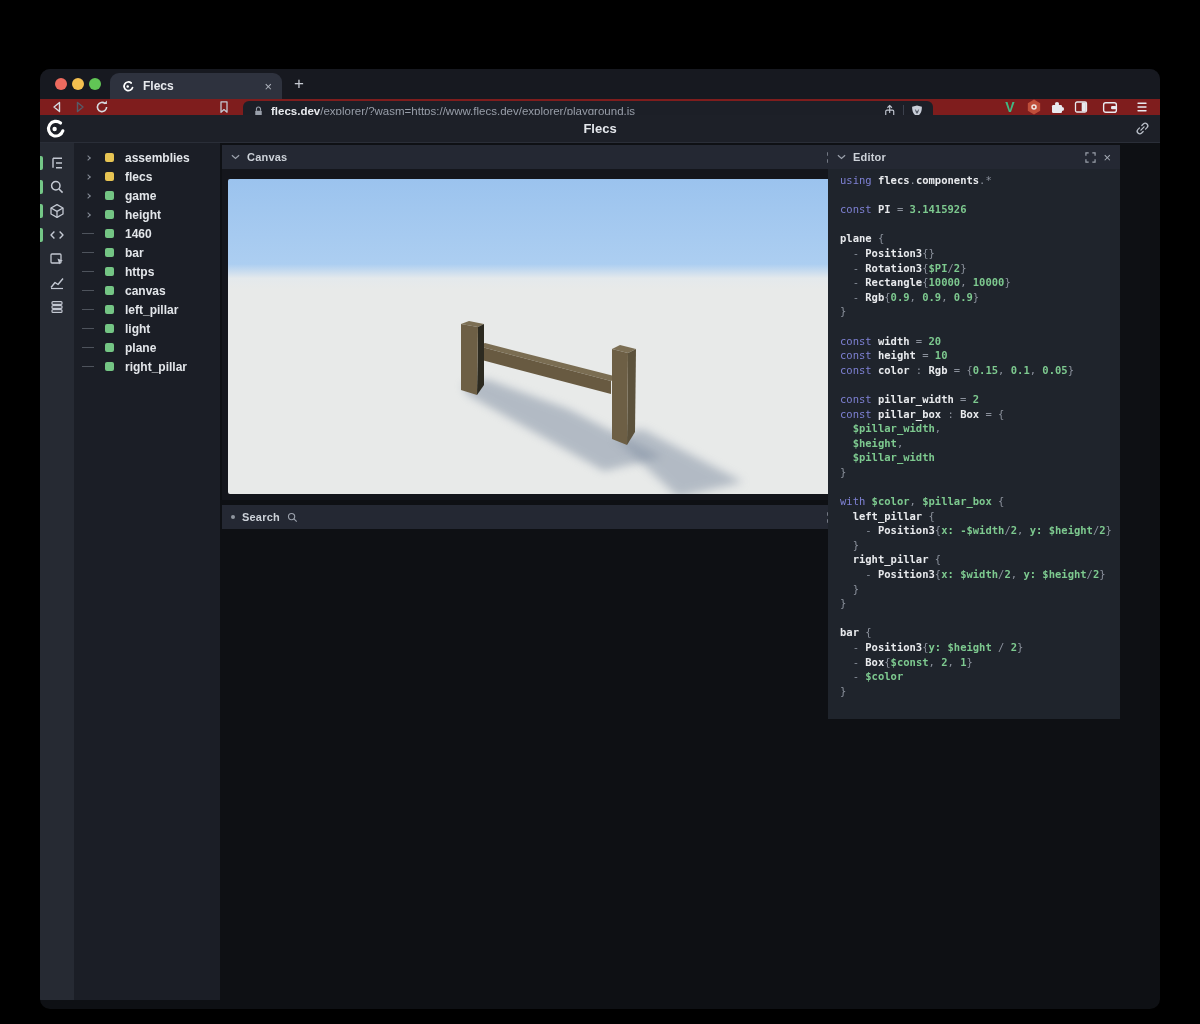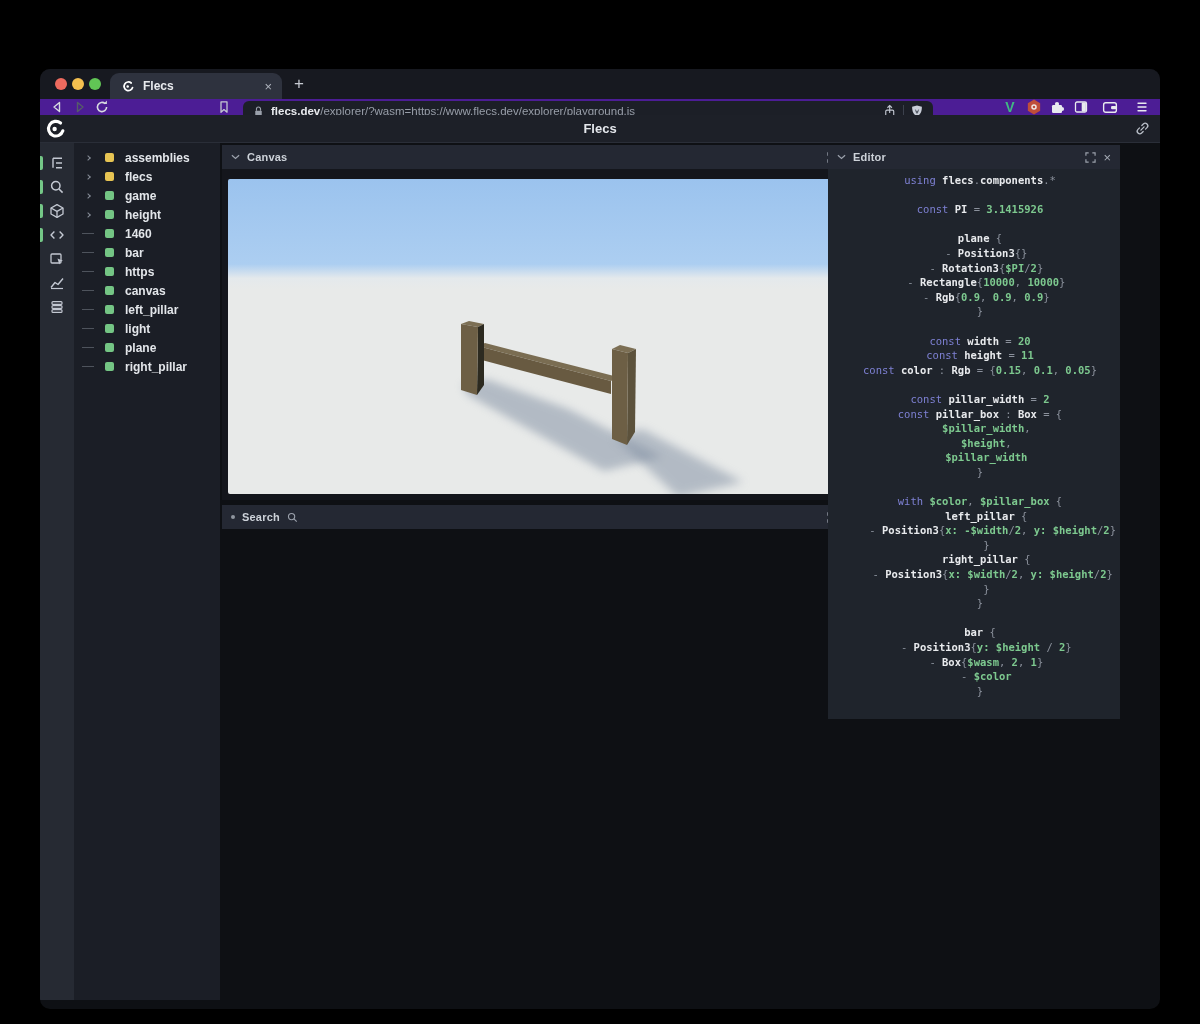--- a/index.html
+++ b/index.html
@@ -15,21 +15,21 @@
   .dot.r { left:15px; background:#ed6a5e; }
   .dot.y { left:32px; background:#f4bf4f; }
   .dot.g { left:49px; background:#61c555; }
   .tab { position:absolute; left:70px; bottom:0; width:172px; height:26px;
          background:#2e323e; border-radius:9px 9px 0 0; display:flex; align-items:center;
          padding:0 10px 0 12px; gap:8px; }
   .tab-title { color:#e8eaee; font-size:12px; font-weight:bold; flex:1; }
   .tab-close { color:#aeb3bd; font-size:13px; cursor:default; }
   .newtab { position:absolute; left:250px; top:5px; width:18px; height:20px;
             color:#c6cad2; font-size:17px; line-height:20px; text-align:center; }
-  .toolbar { position:relative; height:16px; background:#4c1d95; }
+  .toolbar { position:relative; height:16px; background:#7f1d1d; }
   .tico { position:absolute; top:50%; transform:translate(-50%,-50%); }
   .addressbar { position:absolute; left:203px; top:2px; width:690px; height:20px;
                 background:#1c1f27; border-radius:6px; display:flex; align-items:center;
                 padding:0 9px; gap:6px; }
   .url { font-size:11.5px; white-space:nowrap; overflow:hidden; }
   .url .dom { color:#e8eaee; font-weight:bold; }
   .url .path { color:#989ea9; }
   .ab-spacer { flex:1; }
   .ab-div { width:1px; height:13px; background:#3c414d; }
   .vue-v { color:#41b883; font-weight:bold; font-size:14px; }
@@ -68,21 +68,21 @@
   .ptitle { color:#cdd2d9; font-size:11px; font-weight:bold; letter-spacing:.2px; }
   .ph-spacer { flex:1; }
   .pclose { color:#a6acb6; font-size:13px; line-height:1; }
   .cdot { width:4px; height:4px; border-radius:50%; background:#8f959f; }
   .panel-canvas { left:182px; top:2px; width:640px; }
   .canvas-body { background:#14161c; padding:10px 6px 6px 6px; }
   .viewport { display:block; border-radius:2px; }
   .panel-search { left:182px; top:362px; width:640px; }
   .panel-editor { left:788px; top:2px; width:292px; height:574px; background:#1f242c; }
   .code { padding:5px 0 0 12px; font-family:"DejaVu Sans Mono", monospace;
-          font-size:10.5px;text-align:center; }
+          font-size:10.5px; }
   .cline { height:14.6px; white-space:pre; }
   .t-k { color:#7e81d4; }
   .t-i { color:#e8eaed; font-weight:bold; }
   .t-n { color:#7dc98f; font-weight:bold; }
   .t-v { color:#7dc98f; font-weight:bold; }
   .t-p { color:#8b919c; }
 </style>
 </head>
 <body>
 
@@ -426,42 +426,42 @@
             <div class="cline"><span class="t-k">const </span><span class="t-i">PI</span><span class="t-p"> = </span><span class="t-n">3.1415926</span></div>
             <div class="cline"> </div>
             <div class="cline"><span class="t-i">plane</span><span class="t-p"> {</span></div>
             <div class="cline"><span class="t-p">  - </span><span class="t-i">Position3</span><span class="t-p">{}</span></div>
             <div class="cline"><span class="t-p">  - </span><span class="t-i">Rotation3</span><span class="t-p">{</span><span class="t-v">$PI</span><span class="t-p">/</span><span class="t-n">2</span><span class="t-p">}</span></div>
             <div class="cline"><span class="t-p">  - </span><span class="t-i">Rectangle</span><span class="t-p">{</span><span class="t-n">10000</span><span class="t-p">, </span><span class="t-n">10000</span><span class="t-p">}</span></div>
             <div class="cline"><span class="t-p">  - </span><span class="t-i">Rgb</span><span class="t-p">{</span><span class="t-n">0.9</span><span class="t-p">, </span><span class="t-n">0.9</span><span class="t-p">, </span><span class="t-n">0.9</span><span class="t-p">}</span></div>
             <div class="cline"><span class="t-p">}</span></div>
             <div class="cline"> </div>
             <div class="cline"><span class="t-k">const </span><span class="t-i">width</span><span class="t-p"> = </span><span class="t-n">20</span></div>
-            <div class="cline"><span class="t-k">const </span><span class="t-i">height</span><span class="t-p"> = </span><span class="t-n">11</span></div>
+            <div class="cline"><span class="t-k">const </span><span class="t-i">height</span><span class="t-p"> = </span><span class="t-n">10</span></div>
             <div class="cline"><span class="t-k">const </span><span class="t-i">color</span><span class="t-p"> : </span><span class="t-i">Rgb</span><span class="t-p"> = {</span><span class="t-n">0.15</span><span class="t-p">, </span><span class="t-n">0.1</span><span class="t-p">, </span><span class="t-n">0.05</span><span class="t-p">}</span></div>
             <div class="cline"> </div>
             <div class="cline"><span class="t-k">const </span><span class="t-i">pillar_width</span><span class="t-p"> = </span><span class="t-n">2</span></div>
             <div class="cline"><span class="t-k">const </span><span class="t-i">pillar_box</span><span class="t-p"> : </span><span class="t-i">Box</span><span class="t-p"> = {</span></div>
             <div class="cline"><span class="t-v">  $pillar_width</span><span class="t-p">,</span></div>
             <div class="cline"><span class="t-v">  $height</span><span class="t-p">,</span></div>
             <div class="cline"><span class="t-v">  $pillar_width</span></div>
             <div class="cline"><span class="t-p">}</span></div>
             <div class="cline"> </div>
             <div class="cline"><span class="t-k">with </span><span class="t-v">$color</span><span class="t-p">, </span><span class="t-v">$pillar_box</span><span class="t-p"> {</span></div>
             <div class="cline"><span class="t-i">  left_pillar</span><span class="t-p"> {</span></div>
             <div class="cline"><span class="t-p">    - </span><span class="t-i">Position3</span><span class="t-p">{</span><span class="t-v">x: -$width</span><span class="t-p">/</span><span class="t-n">2</span><span class="t-p">, </span><span class="t-v">y: $height</span><span class="t-p">/</span><span class="t-n">2</span><span class="t-p">}</span></div>
             <div class="cline"><span class="t-p">  }</span></div>
             <div class="cline"><span class="t-i">  right_pillar</span><span class="t-p"> {</span></div>
             <div class="cline"><span class="t-p">    - </span><span class="t-i">Position3</span><span class="t-p">{</span><span class="t-v">x: $width</span><span class="t-p">/</span><span class="t-n">2</span><span class="t-p">, </span><span class="t-v">y: $height</span><span class="t-p">/</span><span class="t-n">2</span><span class="t-p">}</span></div>
             <div class="cline"><span class="t-p">  }</span></div>
             <div class="cline"><span class="t-p">}</span></div>
             <div class="cline"> </div>
             <div class="cline"><span class="t-i">bar</span><span class="t-p"> {</span></div>
             <div class="cline"><span class="t-p">  - </span><span class="t-i">Position3</span><span class="t-p">{</span><span class="t-v">y: $height</span><span class="t-p"> / </span><span class="t-n">2</span><span class="t-p">}</span></div>
-            <div class="cline"><span class="t-p">  - </span><span class="t-i">Box</span><span class="t-p">{</span><span class="t-v">$wasm</span><span class="t-p">, </span><span class="t-n">2</span><span class="t-p">, </span><span class="t-n">1</span><span class="t-p">}</span></div>
+            <div class="cline"><span class="t-p">  - </span><span class="t-i">Box</span><span class="t-p">{</span><span class="t-v">$const</span><span class="t-p">, </span><span class="t-n">2</span><span class="t-p">, </span><span class="t-n">1</span><span class="t-p">}</span></div>
             <div class="cline"><span class="t-p">  - </span><span class="t-v">$color</span></div>
             <div class="cline"><span class="t-p">}</span></div>
           </div>
       </div>
 
     </div>
   </div>
 </div>
 
 </body></html>

